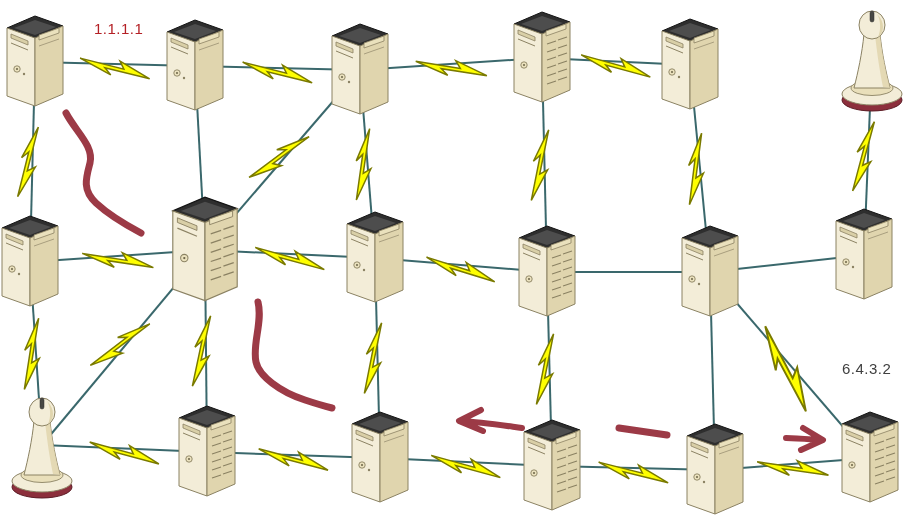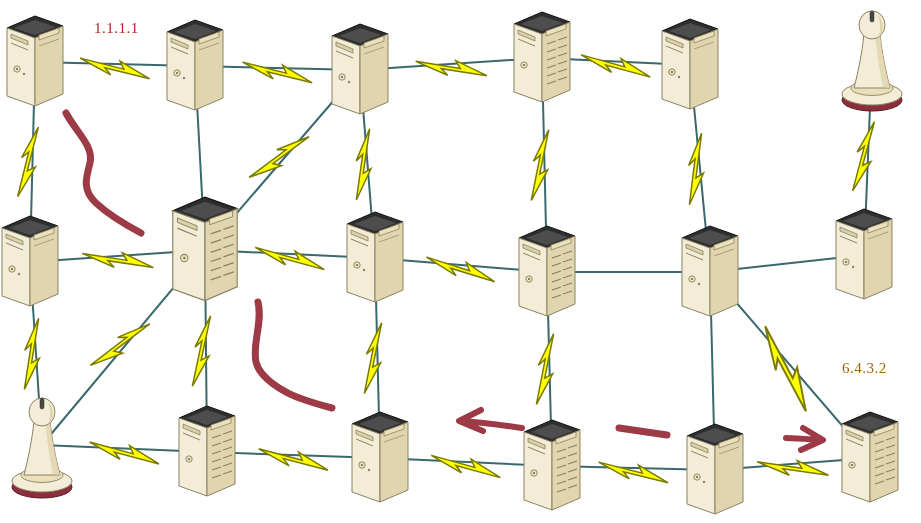--- a/index.html
+++ b/index.html
@@ -1,21 +1,21 @@
 <!DOCTYPE html>
 <html><head>
 <meta charset="utf-8">
 <style>
   html,body{margin:0;padding:0;background:#ffffff;}
   .stage{
     position:relative;
     width:921px;height:523px;
     background:#ffffff;
     overflow:hidden;
-    font-family:Liberation Serif, serif;
+    font-family:Liberation Sans, sans-serif;
   }
   svg{position:absolute;left:0;top:0;}
   .ip-label{
     position:absolute;
     font-size:15px;
     font-weight:400;
     letter-spacing:0.5px;
     user-select:none;
   }
 </style>
@@ -185,14 +185,14 @@
         <path d="M66,113 C76,132 94,146 90,163 C86,178 82,190 96,203 C110,216 126,225 141,233" fill="none" stroke="#9c3a46" stroke-width="7" stroke-linecap="round" stroke-linejoin="round"></path>
         <path d="M258,302 C263,322 252,344 256,362 C259,376 280,392 305,400 C314,403 324,406 332,408" fill="none" stroke="#9c3a46" stroke-width="7" stroke-linecap="round" stroke-linejoin="round"></path>
         <path d="M522,428 C500,425 480,422 462,421 M481,410 L459,421 L483,431" fill="none" stroke="#9c3a46" stroke-width="6" stroke-linecap="round" stroke-linejoin="round"></path>
         <path d="M619,428 L667,435" fill="none" stroke="#9c3a46" stroke-width="7" stroke-linecap="round" stroke-linejoin="round"></path>
         <path d="M786,438 C796,438 806,439 818,440 M803,428 L823,440 L801,450" fill="none" stroke="#9c3a46" stroke-width="6" stroke-linecap="round" stroke-linejoin="round"></path>
       </g>
   </svg>
 
   <div class="ip-label" style="left: 94px; top: 20px; color: rgb(180, 32, 37);">1.1.1.1</div>
 
-  <div class="ip-label" style="left: 842px; top: 360px; color: #a16207;">6.4.3.2</div>
+  <div class="ip-label" style="left: 842px; top: 360px; color: #404040;">6.4.3.2</div>
 </div>
 
 </body></html>

